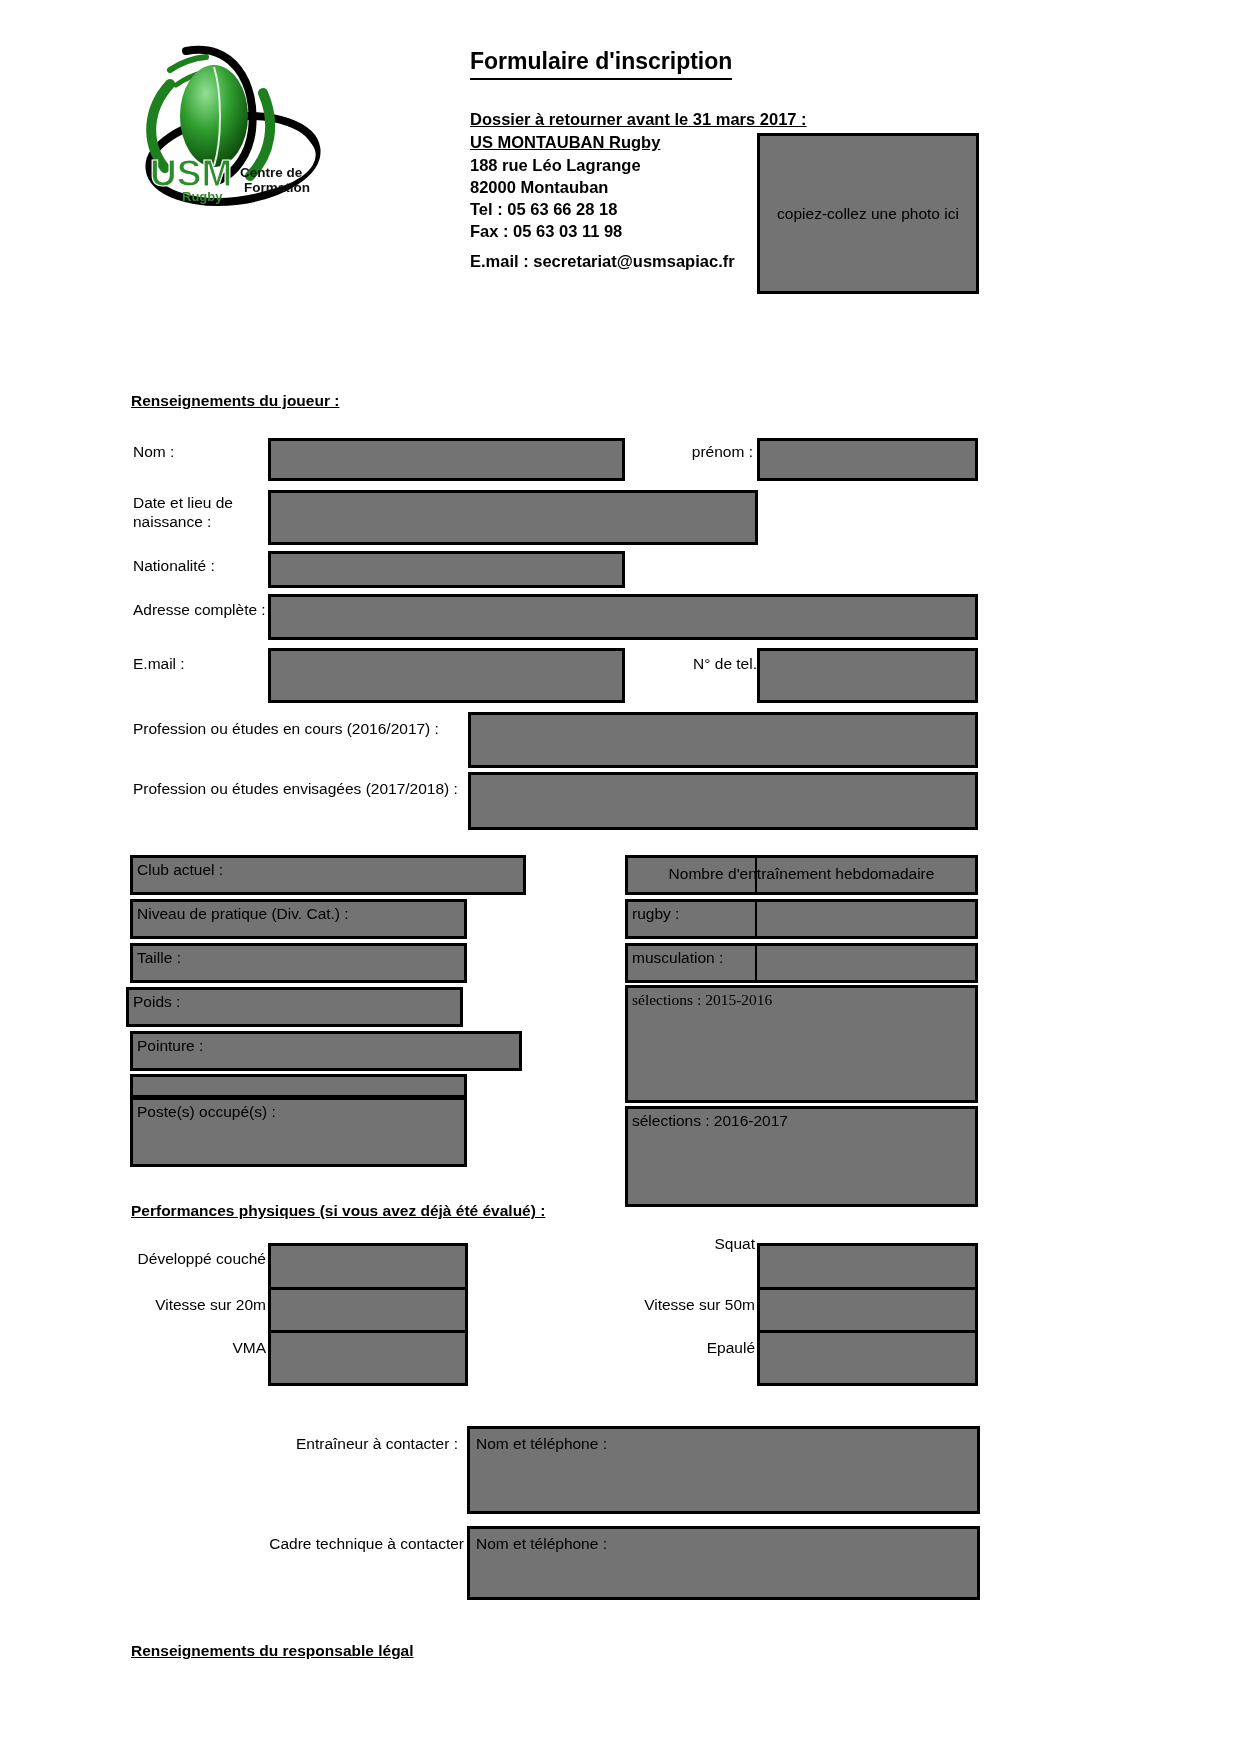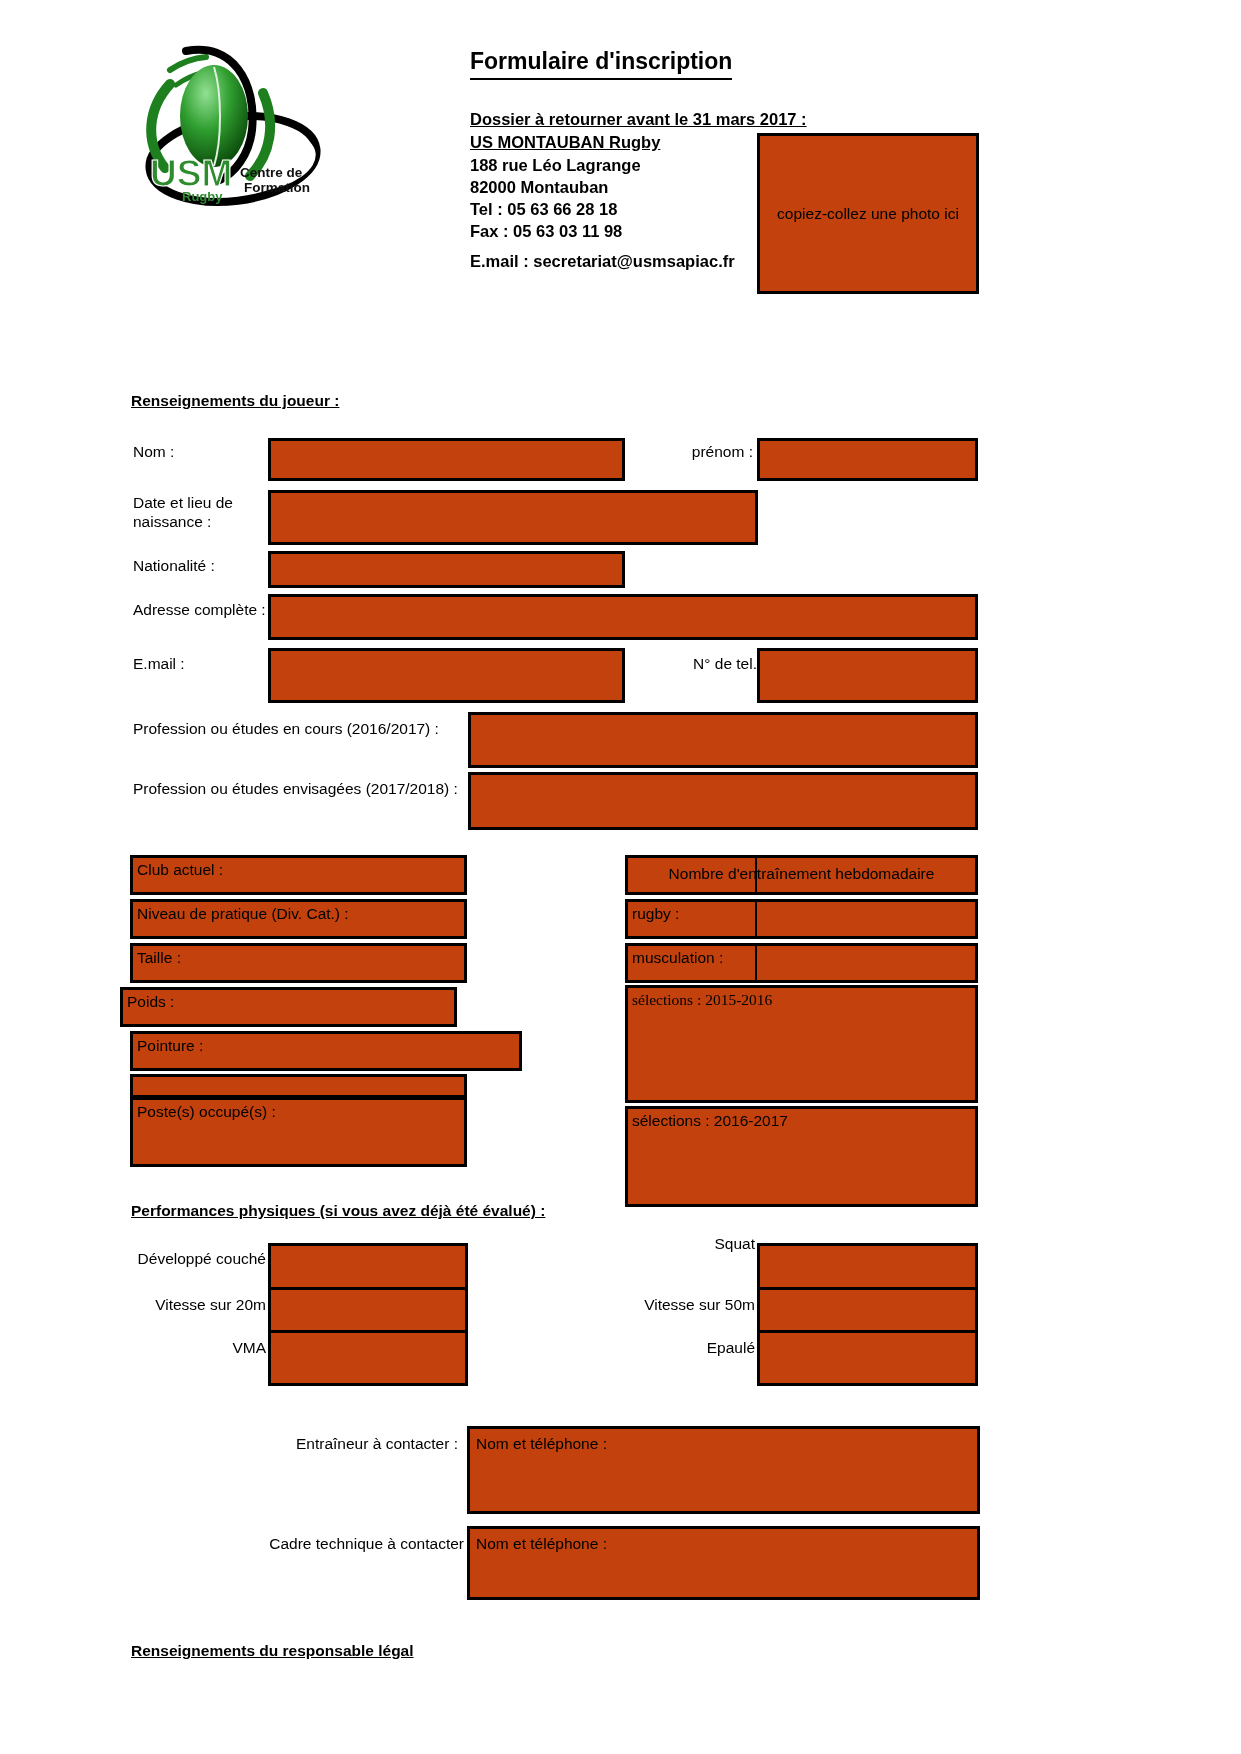--- a/index.html
+++ b/index.html
@@ -7,21 +7,21 @@
     position:relative;
     width:1241px;height:1754px;
     background:#fff;
     font-family:"Liberation Sans","DejaVu Sans",sans-serif;
     color:#000;
     overflow:hidden;
   }
   .t{position:absolute;font-size:15.5px;white-space:nowrap;line-height:1.25;}
   .tu{text-decoration:underline;}
   .tr{text-align:right;}
-  .b{position:absolute;border:3px solid #000;box-sizing:border-box;background:#c2410c;}
+  .b{position:absolute;border:3px solid #000;box-sizing:border-box;background:#737373;}
   .cell-label{position:absolute;left:4px;top:3px;font-size:15.5px;white-space:nowrap;}
   .vdiv{position:absolute;top:-3px;bottom:-3px;left:127px;width:2px;background:#000;}
   #title{position:absolute;left:470px;top:48px;font-size:23px;font-weight:bold;border-bottom:2.5px solid #000;padding-bottom:3px;}
   .hdr{position:absolute;left:470px;font-size:16.5px;font-weight:bold;white-space:nowrap;}
   .photo-label{position:absolute;left:0;right:0;top:50%;transform:translateY(-50%);text-align:center;font-size:15.5px;}
   .sec-head{position:absolute;font-size:15.5px;font-weight:bold;text-decoration:underline;white-space:nowrap;}
 </style>
 </head>
 <body>
 
@@ -90,30 +90,30 @@
   <div class="b" style="left:268px;top:648px;width:357px;height:55px;"></div>
   <div class="t tr" style="right:484px;top:654px;">N° de tel.</div>
   <div class="b" style="left:757px;top:648px;width:221px;height:55px;"></div>
 
   <div class="t" style="left:133px;top:719px;">Profession ou études en cours (2016/2017) :</div>
   <div class="b" style="left:468px;top:712px;width:510px;height:56px;"></div>
 
   <div class="t" style="left:133px;top:779px;">Profession ou études envisagées (2017/2018) :</div>
   <div class="b" style="left:468px;top:772px;width:510px;height:58px;"></div>
 
-  <div class="b" style="left:130px;top:855px;width:337px;height:40px;">
+  <div class="b" style="left:130px;top:855px;width:396px;height:40px;">
     <div class="cell-label">Club actuel :</div>
   </div>
   <div class="b" style="left:130px;top:899px;width:337px;height:40px;">
     <div class="cell-label">Niveau de pratique (Div. Cat.) :</div>
   </div>
   <div class="b" style="left:130px;top:943px;width:337px;height:40px;">
     <div class="cell-label">Taille :</div>
   </div>
-  <div class="b" style="left:120px;top:987px;width:337px;height:40px;">
+  <div class="b" style="left:126px;top:987px;width:337px;height:40px;">
     <div class="cell-label">Poids :</div>
   </div>
   <div class="b" style="left:130px;top:1031px;width:392px;height:40px;">
     <div class="cell-label">Pointure :</div>
   </div>
   <div class="b" style="left:130px;top:1074px;width:337px;height:24px;">
     <div class="cell-label"></div>
   </div>
   <div class="b" style="left:130px;top:1097px;width:337px;height:70px;">
     <div class="cell-label">Poste(s) occupé(s) :</div>

